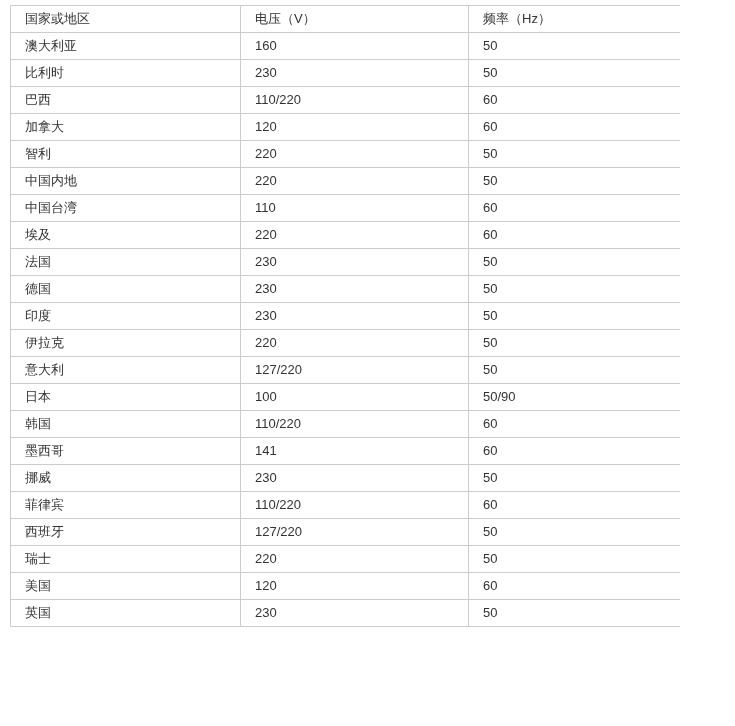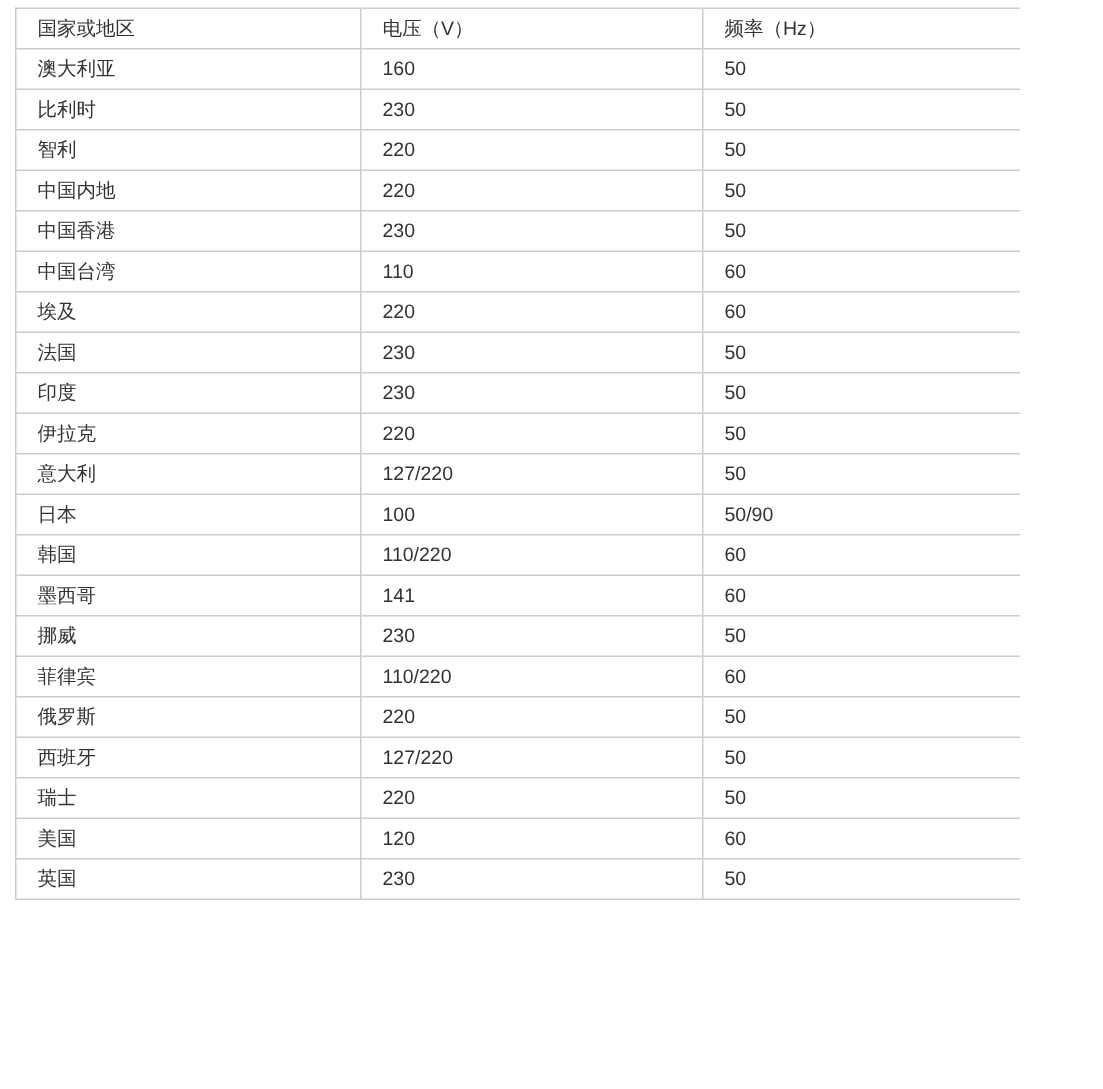--- a/index.html
+++ b/index.html
@@ -63,46 +63,56 @@
           <td>澳大利亚</td>
           <td>160</td>
           <td>50</td>
         </tr>
         <tr>
           <td>比利时</td>
           <td>230</td>
           <td>50</td>
         </tr>
         <tr>
+          <td>巴西</td>
+          <td>110/220</td>
+          <td>60</td>
+        </tr>
+        <tr>
+          <td>加拿大</td>
+          <td>120</td>
+          <td>60</td>
+        </tr>
+        <tr>
           <td>智利</td>
           <td>220</td>
           <td>50</td>
         </tr>
         <tr>
           <td>中国内地</td>
           <td>220</td>
-          <td>50</td>
-        </tr>
-        <tr>
-          <td>中国香港</td>
-          <td>230</td>
           <td>50</td>
         </tr>
         <tr>
           <td>中国台湾</td>
           <td>110</td>
           <td>60</td>
         </tr>
         <tr>
           <td>埃及</td>
           <td>220</td>
           <td>60</td>
         </tr>
         <tr>
           <td>法国</td>
+          <td>230</td>
+          <td>50</td>
+        </tr>
+        <tr>
+          <td>德国</td>
           <td>230</td>
           <td>50</td>
         </tr>
         <tr>
           <td>印度</td>
           <td>230</td>
           <td>50</td>
         </tr>
         <tr>
           <td>伊拉克</td>
@@ -133,25 +143,20 @@
           <td>挪威</td>
           <td>230</td>
           <td>50</td>
         </tr>
         <tr>
           <td>菲律宾</td>
           <td>110/220</td>
           <td>60</td>
         </tr>
         <tr>
-          <td>俄罗斯</td>
-          <td>220</td>
-          <td>50</td>
-        </tr>
-        <tr>
           <td>西班牙</td>
           <td>127/220</td>
           <td>50</td>
         </tr>
         <tr>
           <td>瑞士</td>
           <td>220</td>
           <td>50</td>
         </tr>
         <tr>

